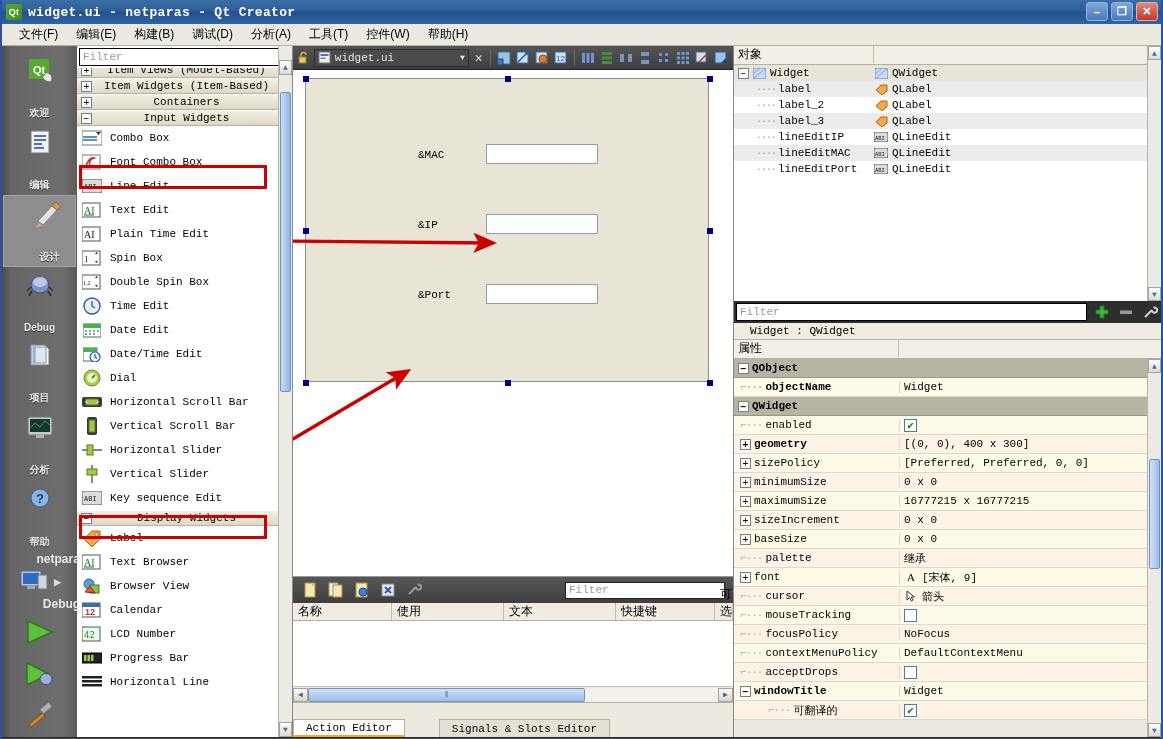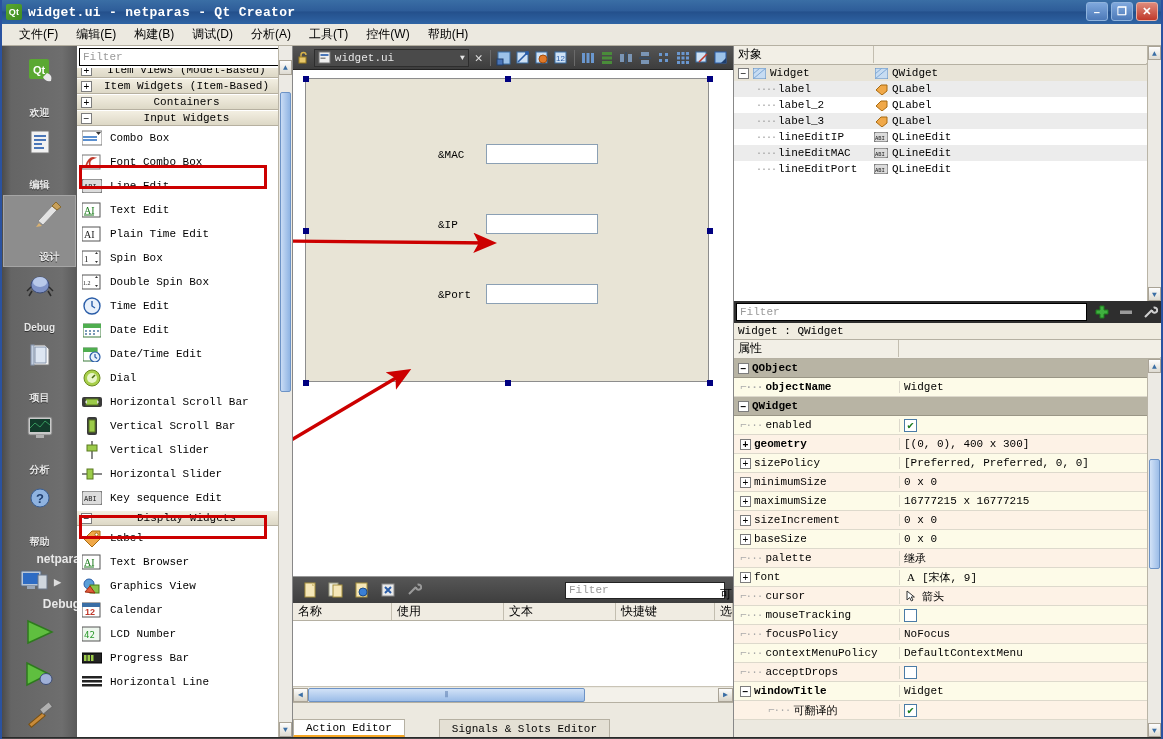--- a/index.html
+++ b/index.html
@@ -171,21 +171,21 @@
   .form {
     position: absolute; left: 12px; top: 8px; width: 404px; height: 304px;
     background: #e8e4d6;
     border: 1px solid #8d8d8d;
     background-image: radial-gradient(#b9b4a2 0.6px, transparent 0.6px);
     background-size: 10px 10px;
     background-position: 3px 3px;
   }
   .handle { position: absolute; width: 6px; height: 6px; background: #000080; z-index: 5; }
   .lbl {
-    position: absolute; font-family: "Liberation Mono", monospace; font-size: 11px; color: #000; margin-left: 20px;
+    position: absolute; font-family: "Liberation Mono", monospace; font-size: 11px; color: #000;
   }
   .ledit {
     position: absolute; background: #fff; border: 1px solid #8ba0b4; height: 20px;
   }
   .arrow-svg { position: absolute; left: 0; top: 0; width: 100%; height: 100%; pointer-events: none; z-index: 20; }
 
   
   .action-panel { height: 160px; display: flex; flex-direction: column; background: #fff; }
   .ae-toolbar {
     height: 26px; background: linear-gradient(to bottom,#565656,#3e3e3e);
@@ -244,21 +244,21 @@
     background: linear-gradient(to bottom,#fdfdfd,#dedbd2); border: 1px solid #a9a396;
     font-size: 8px; color: #3a6ea5;
   }
   .vscroll .arrow.up { top: 0; } .vscroll .arrow.dn { bottom: 0; }
 
   .prop-filter-row { height: 22px; display: flex; align-items: center; background: #2e2e2e; padding: 1px 2px; gap: 6px; }
   .prop-filter { flex: 1; height: 18px; background: #fff; border: 1px solid #000; color: #999;
     display: flex; align-items: center; padding-left: 3px; font-size: 11px; font-family: "Liberation Mono", monospace; }
   .pf-ico { width: 18px; height: 18px; display: flex; align-items: center; justify-content: center; }
   .prop-title { height: 17px; background: #f0ece0; border-bottom: 1px solid #b5b0a2;
-    display: flex; align-items: center; padding-left: 4px; font-size: 11px; font-family: "Liberation Mono", monospace; }
+    display: flex; align-items: center; padding-left: 16px; font-size: 11px; font-family: "Liberation Mono", monospace; }
   .prop-table { flex: 1; display: flex; overflow: hidden; }
   .prop-rows { flex: 1; overflow: hidden; }
   .prow { height: 19px; display: flex; align-items: center; border-bottom: 1px solid #ddd9cc; font-size: 11px;
     font-family: "Liberation Mono", monospace; }
   .prow.group { background: #b8b4a4; font-weight: bold; border-bottom: 1px solid #9a9686; }
   .prow.even { background: #fdfbe8; }
   .prow.odd  { background: #fdf2e6; }
   .pname { width: 165px; padding-left: 4px; display: flex; align-items: center; overflow: hidden; white-space: nowrap; }
   .pval { flex: 1; padding-left: 4px; display: flex; align-items: center; border-left: 1px solid #ddd9cc; overflow: hidden; white-space: nowrap; }
   .pexp { width: 11px; height: 11px; line-height: 9px; text-align: center; border: 1px solid #7d7d7d;
@@ -563,35 +563,35 @@
             <span class="wb-ico">
               <svg width="12" height="18">
                 <rect x="1" y="0" width="10" height="18" rx="2" fill="#3a3a3a"></rect>
                 <rect x="3" y="3" width="6" height="12" fill="#9ccb4a" stroke="#5a7a20"></rect>
               </svg>
             </span>
             <span>Vertical Scroll Bar</span>
           </div>
           <div class="wb-row">
             <span class="wb-ico">
+              <svg width="20" height="14">
+                <rect x="0" y="6" width="20" height="2" fill="#888"></rect>
+                <rect x="5" y="2" width="6" height="10" fill="#9ccb4a" stroke="#5a7a20"></rect>
+              </svg>
+            </span>
+            <span>Horizontal Slider</span>
+          </div>
+          <div class="wb-row">
+            <span class="wb-ico">
               <svg width="14" height="18">
                 <rect x="6" y="0" width="2" height="18" fill="#888"></rect>
                 <rect x="2" y="4" width="10" height="6" fill="#9ccb4a" stroke="#5a7a20"></rect>
               </svg>
             </span>
             <span>Vertical Slider</span>
-          </div>
-          <div class="wb-row">
-            <span class="wb-ico">
-              <svg width="20" height="14">
-                <rect x="0" y="6" width="20" height="2" fill="#888"></rect>
-                <rect x="5" y="2" width="6" height="10" fill="#9ccb4a" stroke="#5a7a20"></rect>
-              </svg>
-            </span>
-            <span>Horizontal Slider</span>
           </div>
           <div class="wb-row">
             <span class="wb-ico">
               <svg width="20" height="14">
                 <rect x="0" y="0" width="20" height="14" rx="2" fill="#dcdcdc" stroke="#555"></rect>
                 <text x="2" y="10" font-size="7" fill="#222" font-family="monospace">ABI</text>
               </svg>
             </span>
             <span>Key sequence Edit</span>
           </div>
@@ -619,21 +619,21 @@
             <span>Text Browser</span>
           </div>
           <div class="wb-row">
             <span class="wb-ico">
               <svg width="20" height="18">
                 <circle cx="7" cy="7" r="5" fill="#5a9fd8" stroke="#2a5da8"></circle>
                 <rect x="8" y="8" width="9" height="8" fill="#8ac44a" stroke="#4a7a1a"></rect>
                 <path d="M3 15 L8 9 L13 16 Z" fill="#e05a3a" stroke="#a02a10"></path>
               </svg>
             </span>
-            <span>Graphics View</span>
+            <span>Browser View</span>
           </div>
           <div class="wb-row">
             <span class="wb-ico">
               <svg width="20" height="16">
                 <rect x="0" y="1" width="18" height="14" fill="#fff" stroke="#555"></rect>
                 <rect x="0" y="1" width="18" height="4" fill="#3a6ea5"></rect>
                 <text x="3" y="13" font-size="9" fill="#c0392b" font-family="sans-serif" font-weight="bold">12</text>
               </svg>
             </span>
             <span>Calendar</span>

